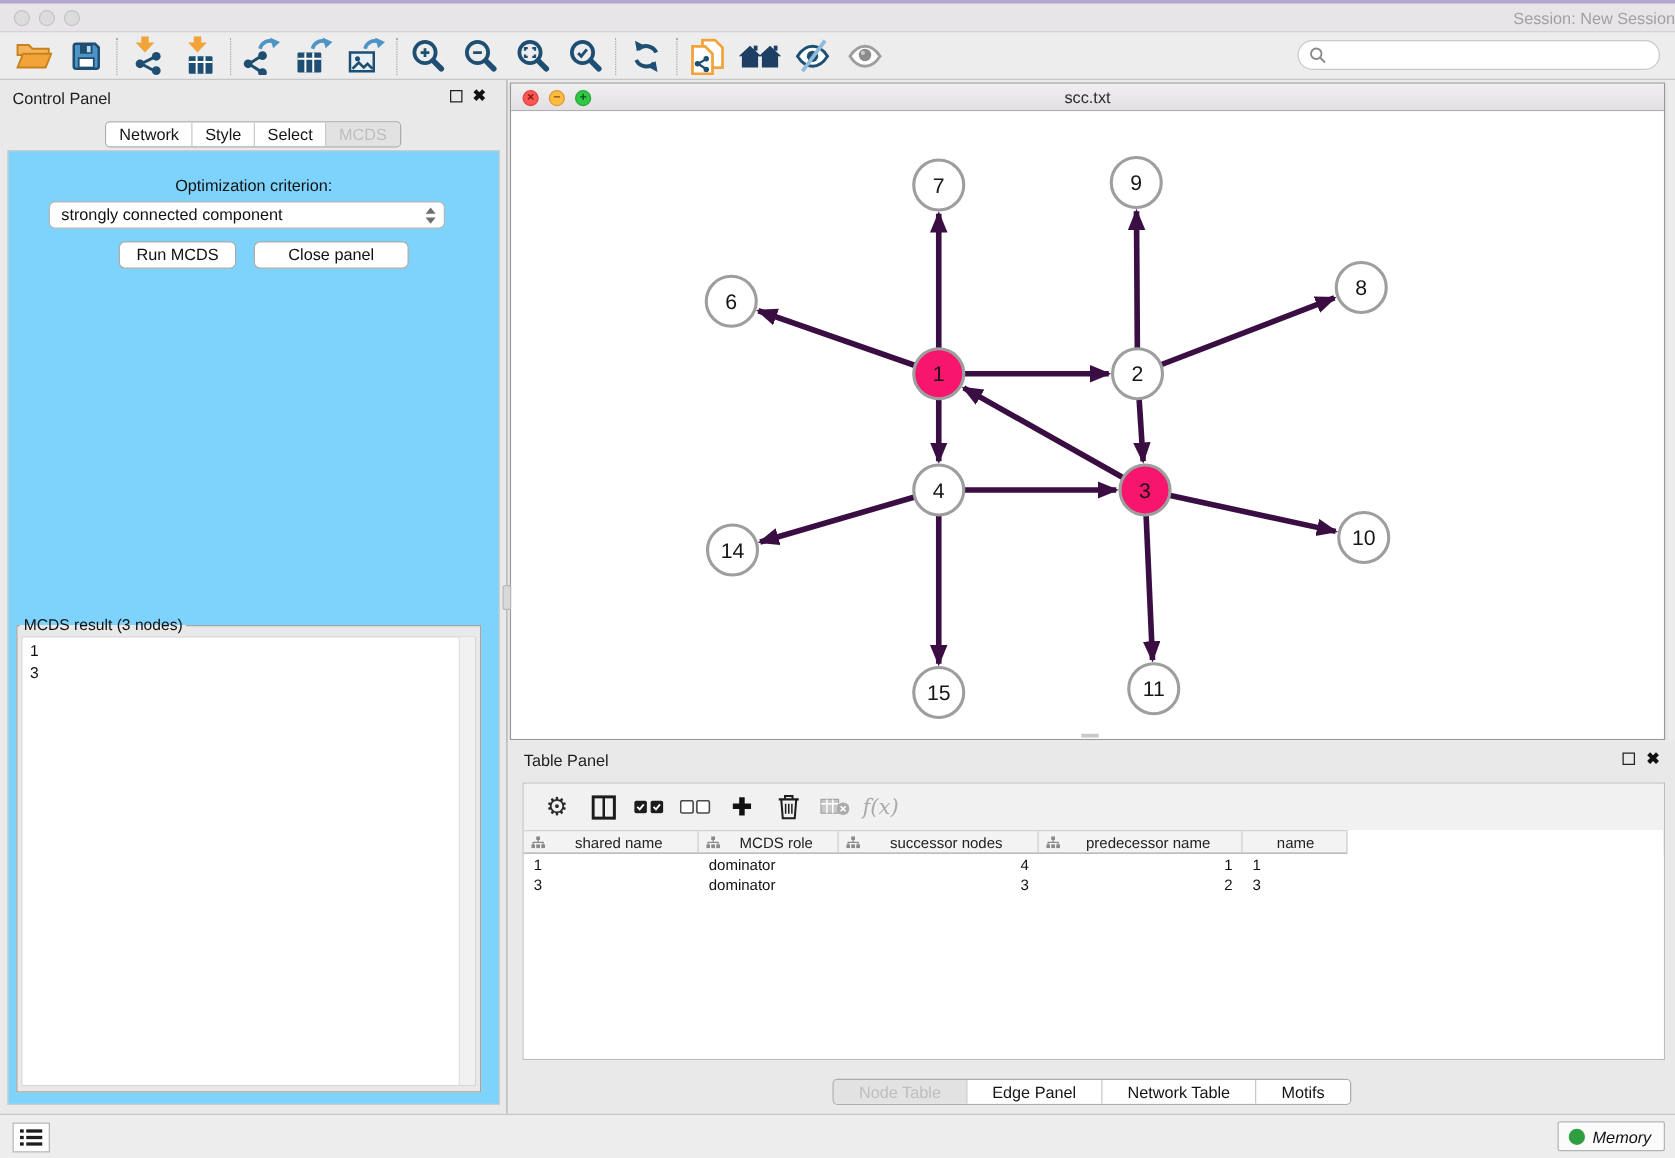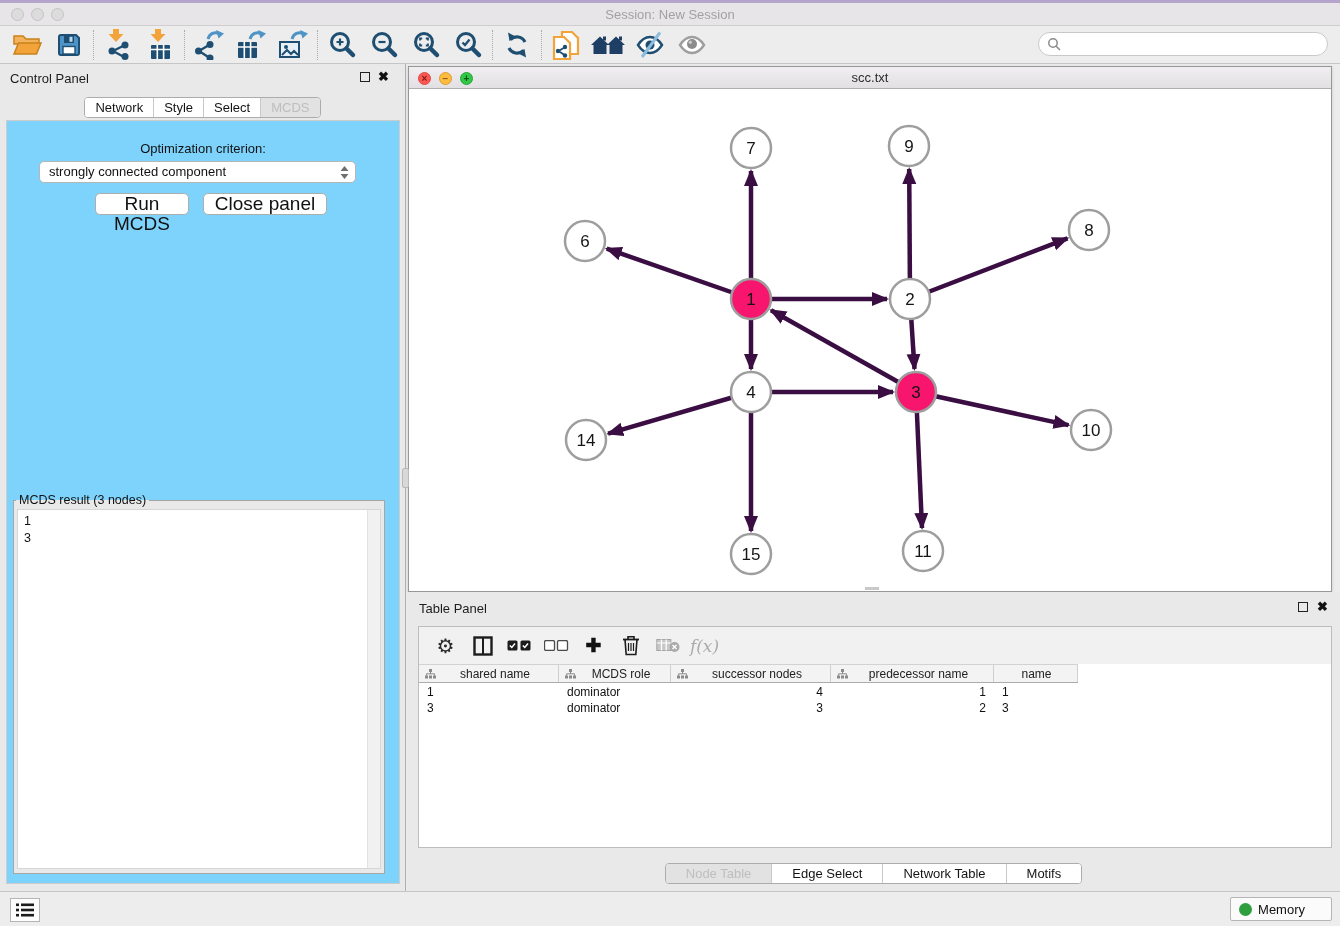--- a/index.html
+++ b/index.html
@@ -4,21 +4,21 @@
 <style>
   * { margin:0; padding:0; box-sizing:border-box; }
   html,body { width:1340px; height:926px; overflow:hidden;
     font-family:"Liberation Sans", sans-serif; background:#ECECEC; }
   .abs { position:absolute; }
 
   
   .desktop-strip { left:0; top:0; width:1340px; height:3px; background:#B5A4CB; }
   .titlebar { left:0; top:3px; width:1340px; height:23px; background:#E7E5E7;
     border-bottom:1px solid #CFCDCF; }
-  .titlebar .title { width:100%; text-align:center; line-height:23px; font-size:13px; color:#A3A0A3; }
+  .titlebar .title { width:100%; text-align:right; line-height:23px; font-size:13px; color:#A3A0A3; }
   .tl { position:absolute; top:5px; width:13px; height:13px; border-radius:50%; }
   .tl-gray { background:#DCDCDC; border:1px solid #C4C4C4; }
 
   .toolbar { left:0; top:26px; width:1340px; height:38px; background:#EDEDED;
     border-bottom:1px solid #C6C6C6; display:flex; align-items:center; padding-left:6px; }
   .tbtn { width:42px; height:34px; display:flex; align-items:center; justify-content:center; }
   .tsep { width:1px; height:30px; border-left:1px dotted #A9A9A9; margin:0 3px; }
   .search-wrap { position:absolute; right:12px; top:32px; width:290px; height:24px;
     background:#fff; border:1px solid #C9C9C9; border-radius:12px;
     display:flex; align-items:center; padding-left:8px; }
@@ -43,21 +43,21 @@
 
   .ctl-content { position:absolute; left:6px; top:56px; width:394px; height:764px;
     border:1px solid #CCCCCC; background:#7dd3fc; }
   .opt-label { position:absolute; left:0; top:20px; width:100%; text-align:center;
     font-size:13px; color:#111; }
   .dropdown { position:absolute; left:32px; top:40px; width:317px; height:22px;
     background:#fff; border:1px solid #B6B6B6; border-radius:5px;
     font-size:13px; line-height:20px; padding-left:9px; color:#111; }
   .dd-stepper { position:absolute; right:5px; top:3px; }
   .btn { position:absolute; height:22px; background:#fff; border:1px solid #ADADAD;
-    border-radius:5px; font-size:19px; text-align:center; line-height:20px; color:#111; }
+    border-radius:5px; font-size:13px; text-align:center; line-height:20px; color:#111; }
 
   fieldset.mcds-result { position:absolute; left:6px; top:372px; width:372px; height:381px;
     border:1px solid #A6A6A6; background:#E9E9E9; }
   fieldset.mcds-result legend { font-size:12.5px; color:#111; padding:0 3px; margin-left:2px; }
   .result-box { position:absolute; left:3px; right:3px; top:2px; bottom:4px; background:#fff;
     border:1px solid #D6D6D6; }
   .result-text { padding:3px 6px; font-size:12.5px; color:#111; line-height:17px; }
   .result-scroll { position:absolute; right:0; top:0; bottom:0; width:13px;
     background:#F1F1F1; border-left:1px solid #E2E2E2; }
   .split-handle { left:402px; top:468px; width:7px; height:20px; background:#D8D8D8;
@@ -98,21 +98,21 @@
   .tp-tabs-row { position:absolute; left:0; right:0; top:271px; display:flex; justify-content:center; }
   .tp-tabs-row .seg { padding:0 20px; }
 
   
   .footer { left:0; top:891px; width:1340px; height:35px; background:#EDEDED;
     border-top:1px solid #C5C5C5; }
   .list-btn { position:absolute; left:10px; top:6px; width:30px; height:24px; background:#FDFDFD;
     border:1px solid #B5B5B5; display:flex; align-items:center; justify-content:center; }
   .memory-btn { position:absolute; right:8px; top:5px; height:24px; background:#FBFBFB;
     border:1px solid #B5B5B5; border-radius:2px; display:flex; align-items:center;
-    padding:0 26px 0 8px; gap:6px; }
+    padding:0 10px 0 8px; gap:6px;font-style:italic; }
   .memory-dot { width:13px; height:13px; border-radius:50%; background:#2E9E3F; }
   .memory-label { font-size:13px; color:#111; }
 </style>
 </head>
 <body>
 
 <div class="abs desktop-strip"></div>
 <div class="abs titlebar">
   <span class="tl tl-gray" style="left:11px"></span>
   <span class="tl tl-gray" style="left:31px"></span>
@@ -467,21 +467,21 @@
           <div class="td" style="width: 160px; text-align: right;">3</div>
           <div class="td" style="width: 163px; text-align: right;">2</div>
           <div class="td" style="width: 84px; text-align: left;">3</div>
         </div>
       </div>
   </div>
 
   <div class="tp-tabs-row">
     <div class="segmented">
         <div class="seg seg-sel">Node Table</div>
-        <div class="seg">Edge Select</div>
+        <div class="seg">Edge Panel</div>
         <div class="seg">Network Table</div>
         <div class="seg">Motifs</div>
       </div>
   </div>
 </div>
 
 <div class="abs footer">
   <span class="list-btn">
     <svg width="18" height="14" viewBox="0 0 18 14">
       <rect x="0" y="0.5" width="3" height="2.6" fill="#1c1c1c"></rect>

